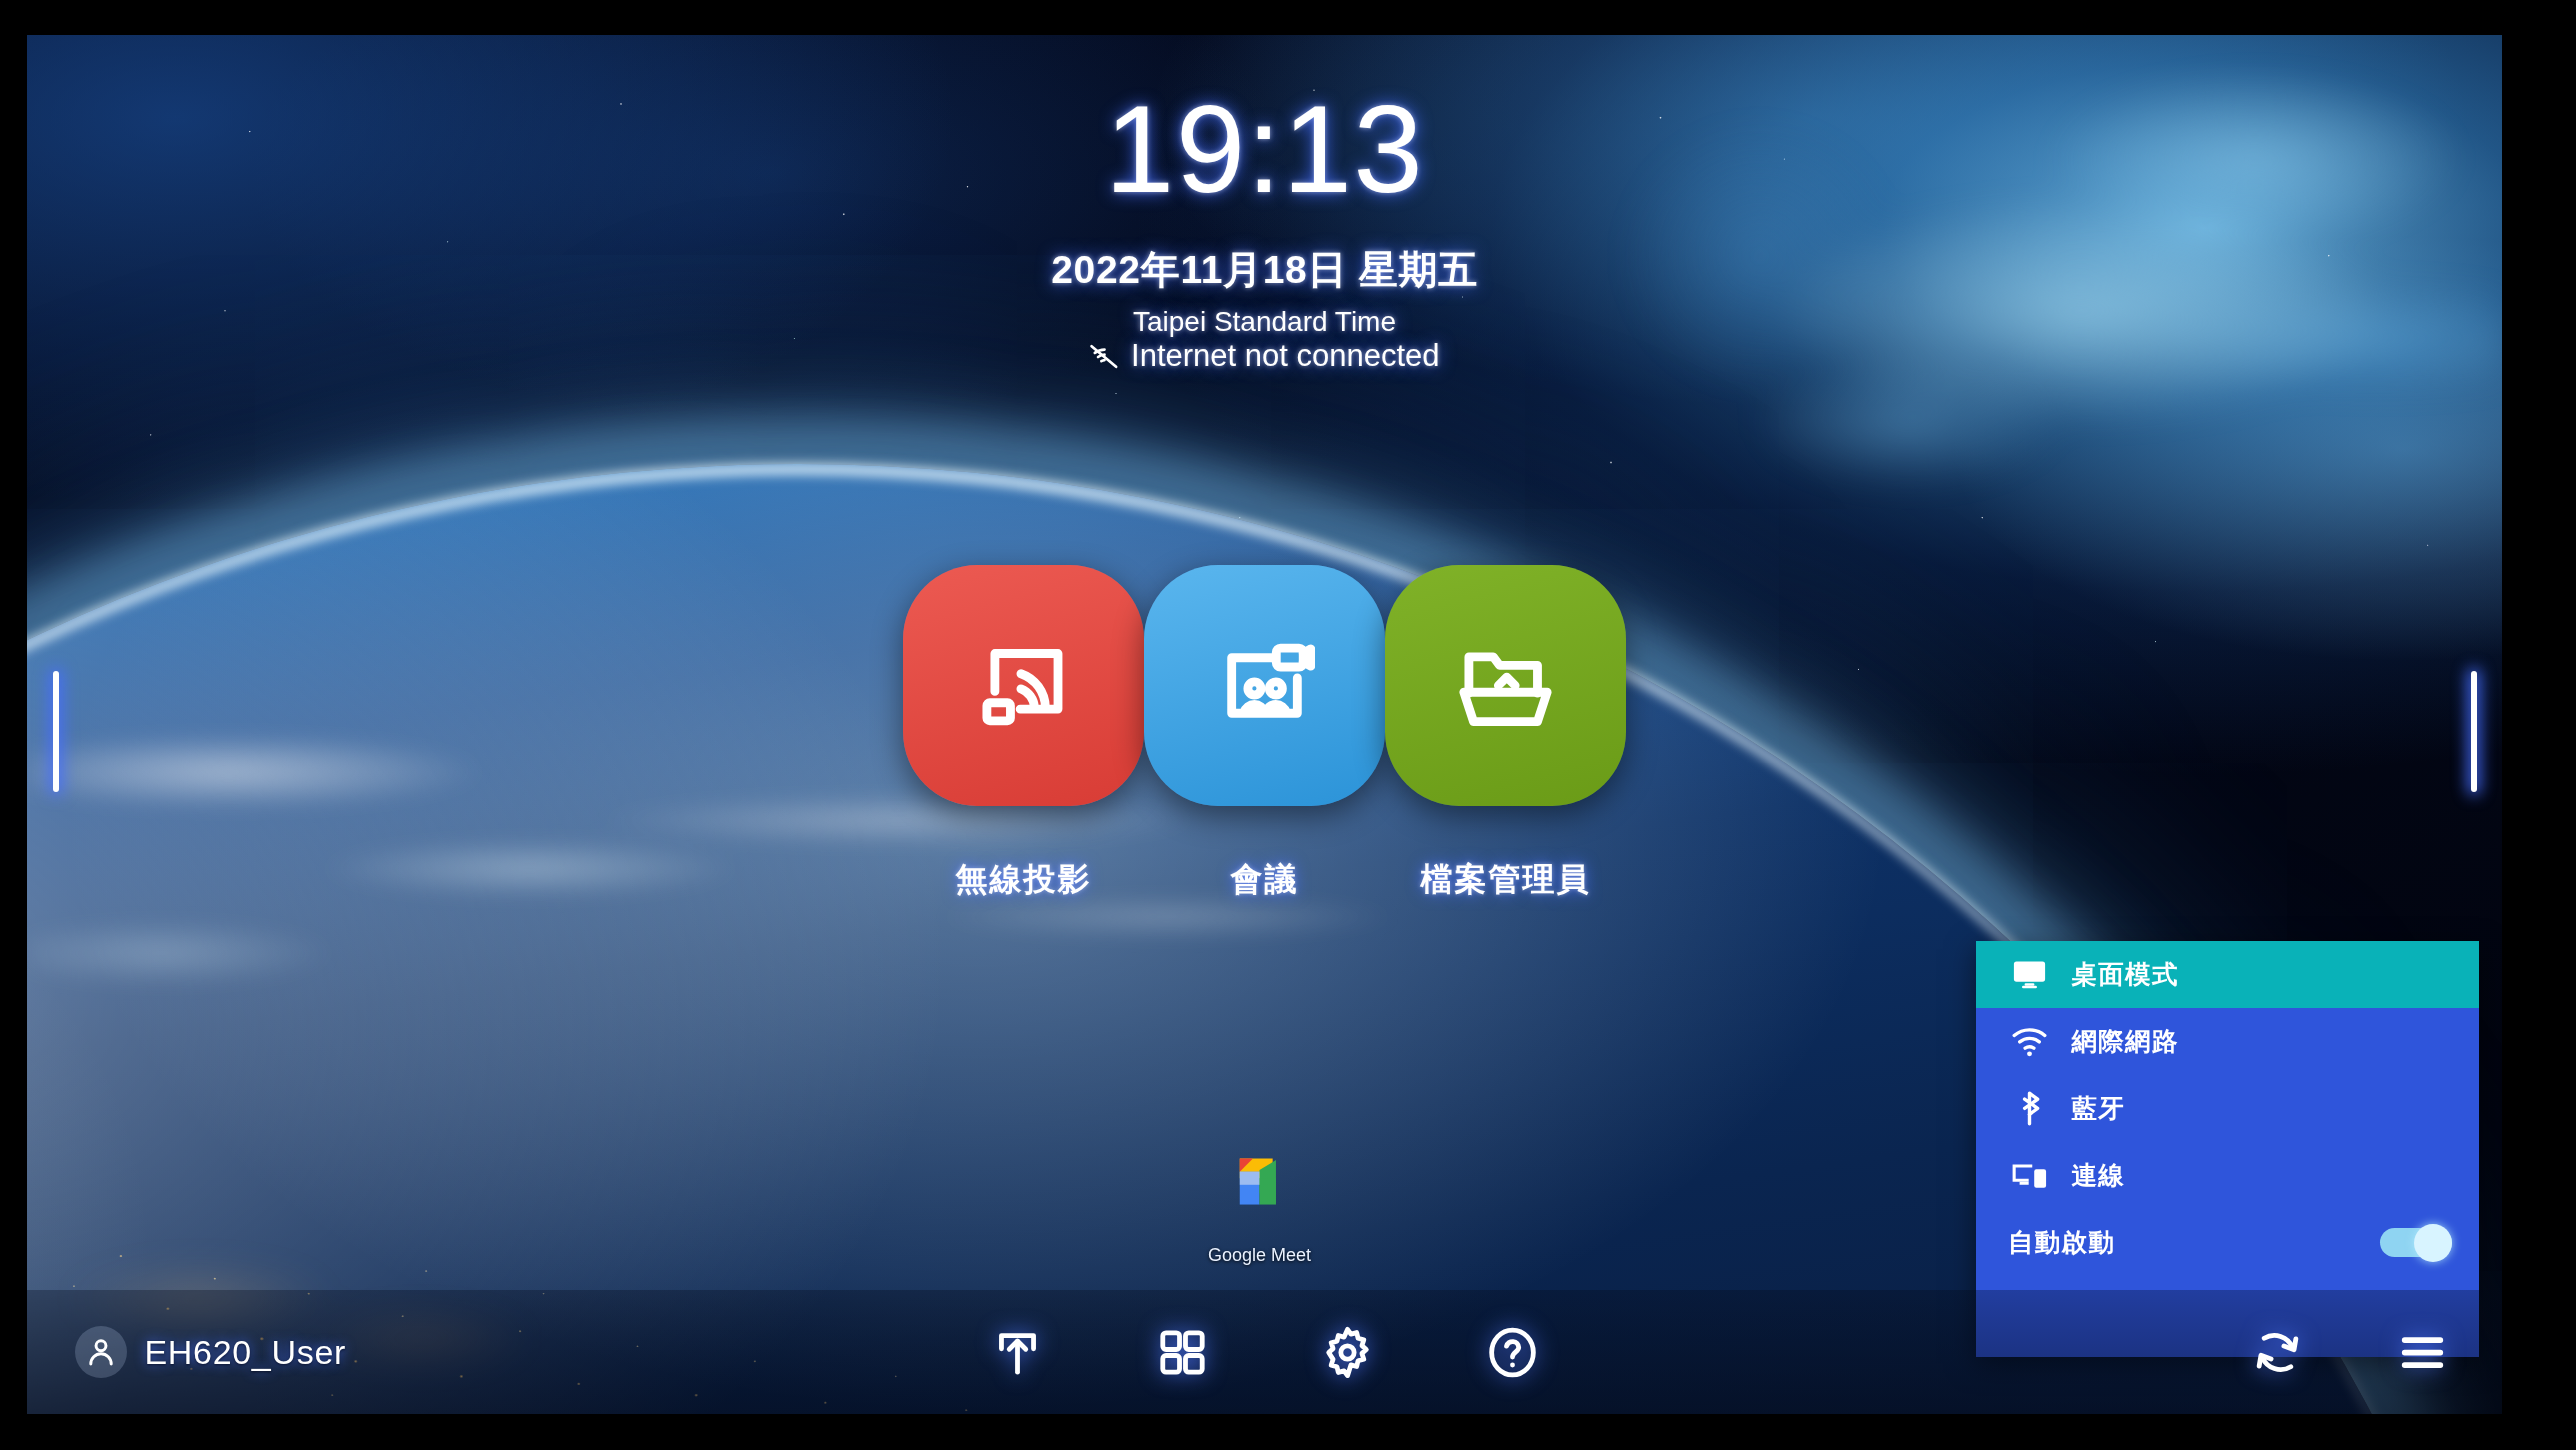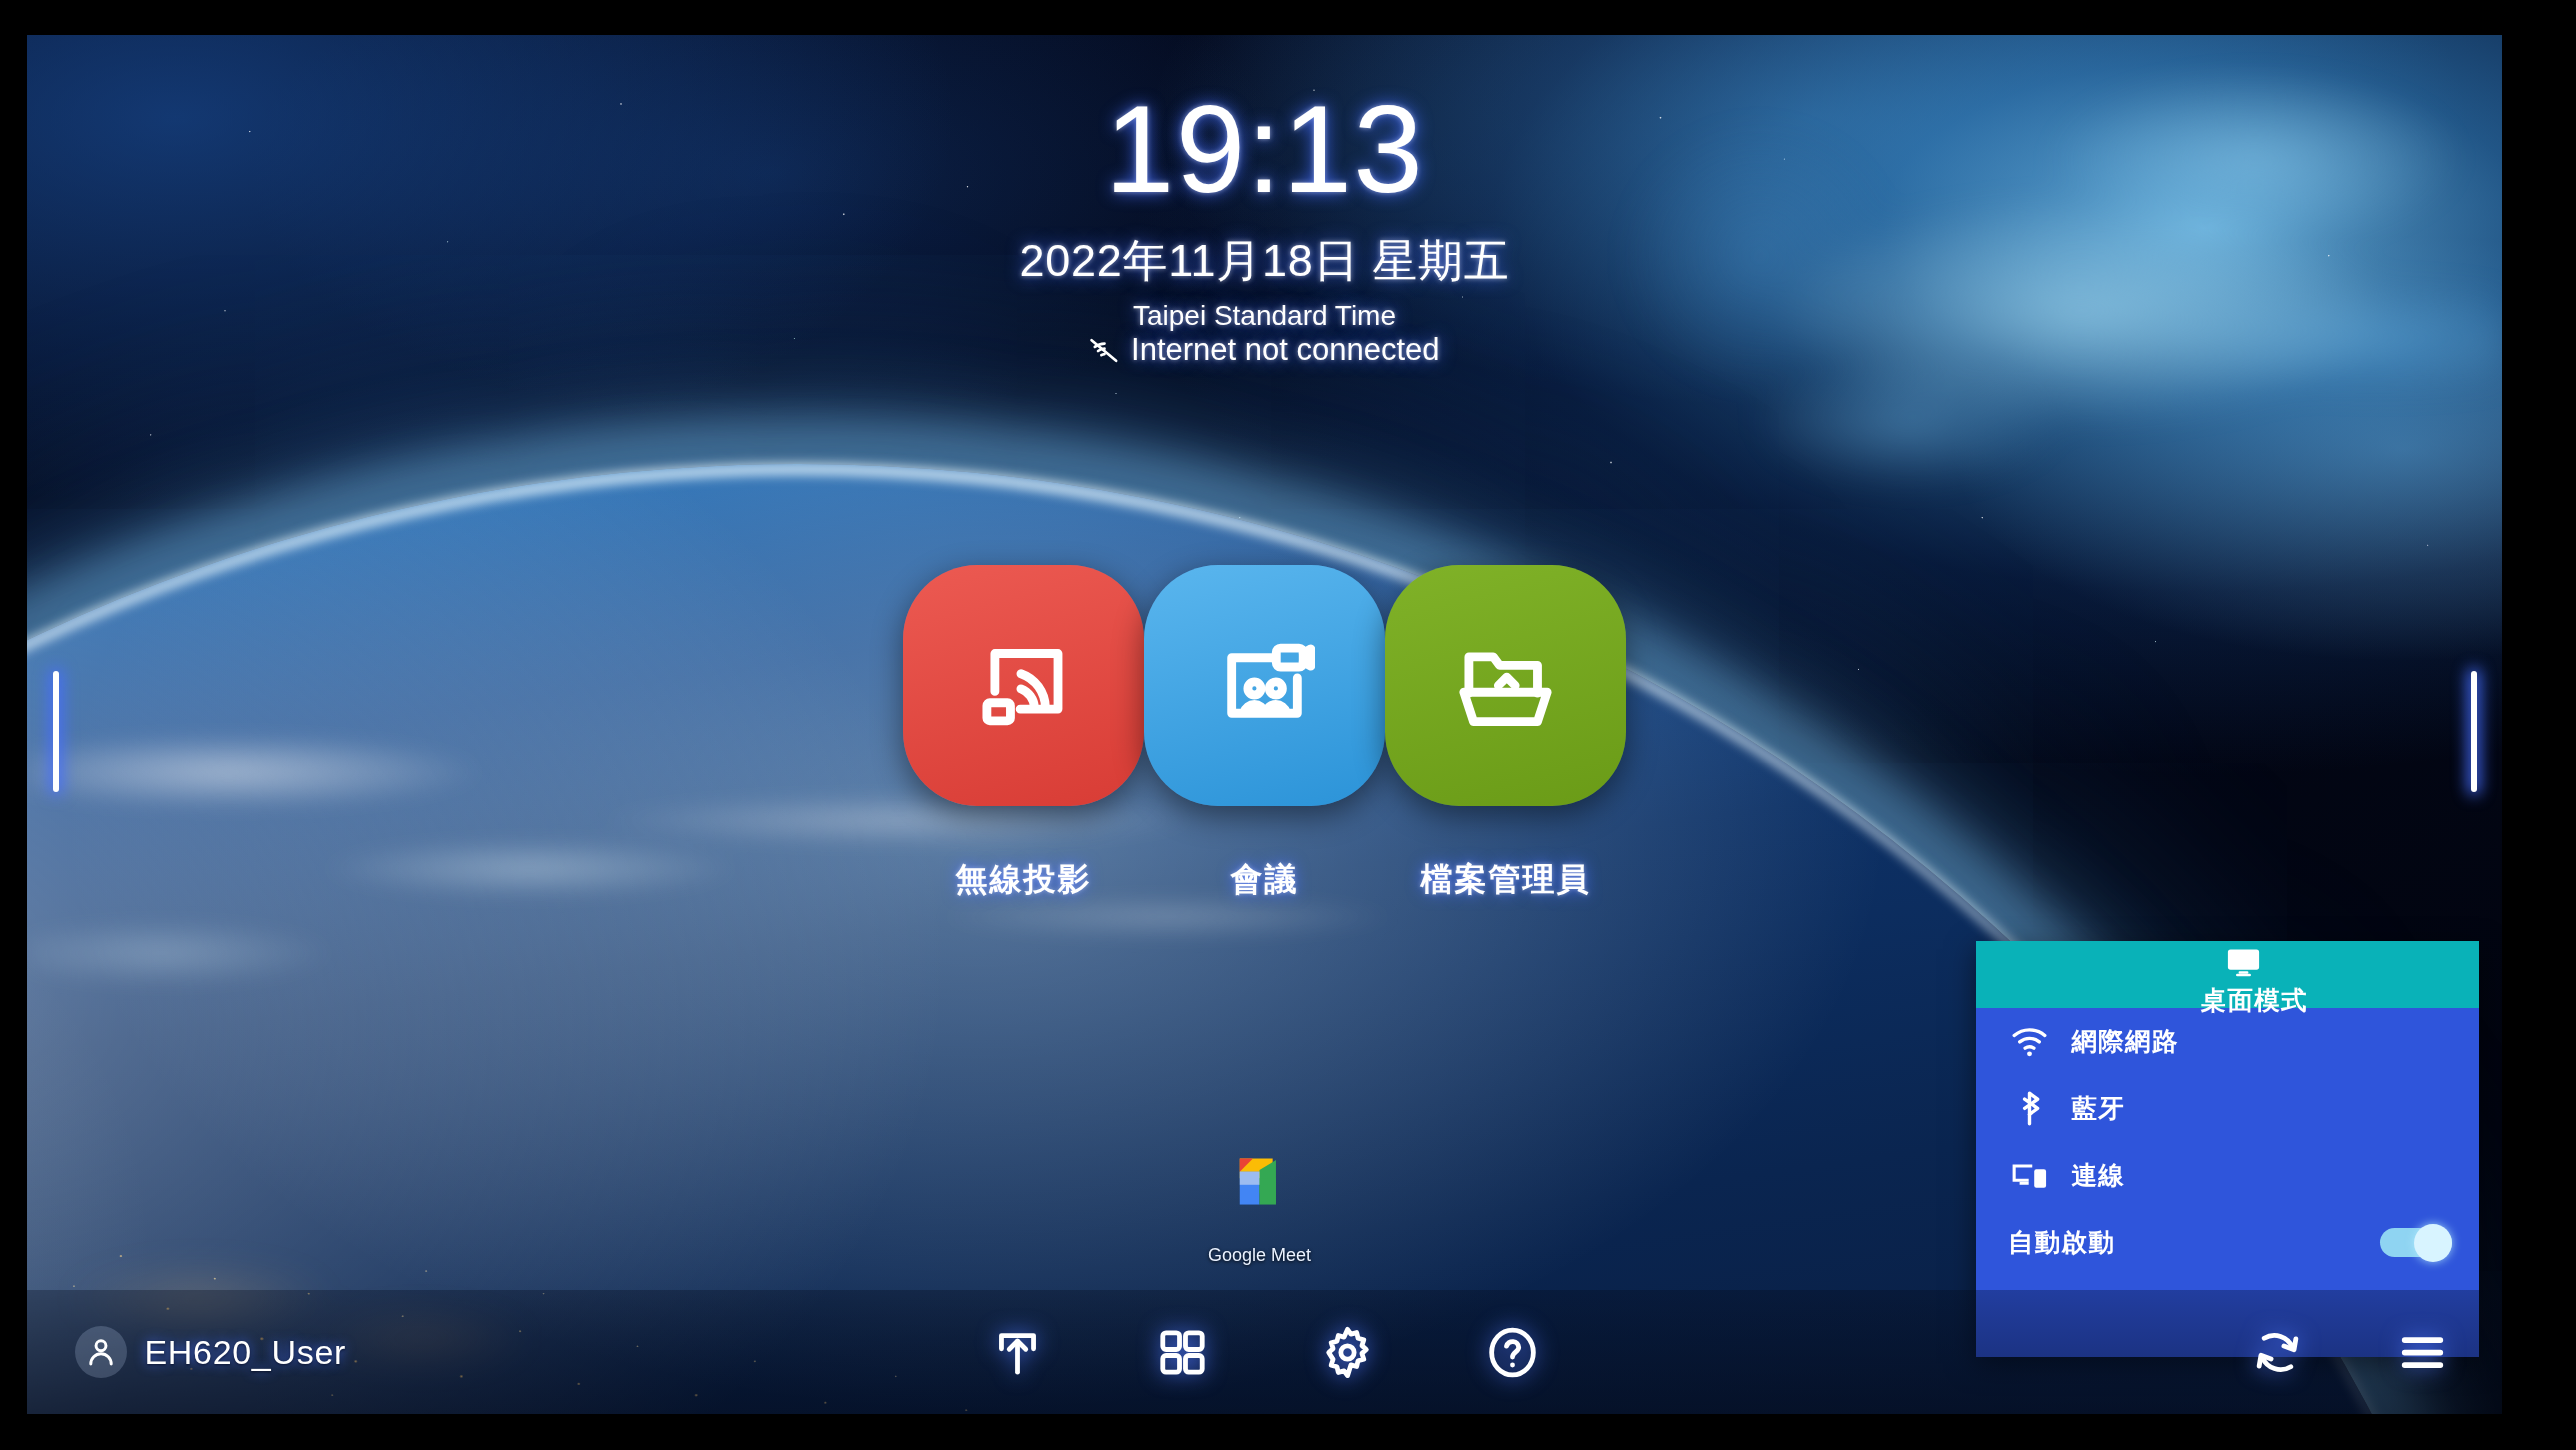--- a/index.html
+++ b/index.html
@@ -144,21 +144,21 @@
     background:
       radial-gradient(ellipse 26% 22% at 18% 60%, rgba(255,200,120,.22), transparent 70%),
       radial-gradient(ellipse 22% 18% at 48% 78%, rgba(255,190,110,.18), transparent 70%);
     filter:blur(17.4px);
   }
 
   
   .clock-wrap{ position:absolute; left:0; right:0; top:51px; text-align:center;
                color:#fff; text-shadow:0 0 17.4px rgba(70,110,255,.95),0 0 5.4px rgba(255,255,255,.6); }
   .clock-time{ font-size:125px; font-weight:400; letter-spacing:1.3px; line-height:1; }
-  .clock-date{ font-size:45px; font-weight:400; margin-top:20px; letter-spacing:0.7px; }
+  .clock-date{ font-size:39px; font-weight:700; margin-top:32px; letter-spacing:0.7px; }
   .clock-tz{ font-size:28px; font-weight:400; margin-top:9.4px; }
   .clock-net{ font-size:31px; font-weight:400; 
               display:flex; align-items:center; justify-content:center; gap:10.7px; }
   .clock-net svg{ width:31px; height:31px; flex:0 0 auto; }
 
   
   .apps{ position:absolute; left:0; right:0; top:530px;
          display:flex; justify-content:center; }
   .app{ width:241px; text-align:center; cursor:pointer; }
   .tile{ width:241px; height:241px; border-radius:74px;
@@ -182,21 +182,21 @@
   .handle{ position:absolute; width:6px; height:121px; border-radius:4px;
            background:#fff; box-shadow:0 0 14.8px 3.4px rgba(70,110,255,.95); cursor:pointer; }
   .handle.left { left:25.5px;  top:636px; }
   .handle.right{ right:25.5px; top:636px; }
 
   
   .panel{ position:absolute; left:1949px; top:906px; width:503px; height:416px;
           background:#2f55db; overflow:hidden; box-shadow:0 6.7px 27px rgba(0,0,0,.5); }
   .panel-row{ display:flex; align-items:center; height:67px; padding:0 0 0 32px;
               color:#fff; cursor:pointer; }
-  .panel-row.active{ background:#09b2b8;flex-direction:column; }
+  .panel-row.active{ background:#09b2b8; }
   .panel-row .pi{ width:42px; height:42px; flex:0 0 42px;
                   display:flex; align-items:center; justify-content:center; }
   .panel-row .pi svg{ width:39px; height:39px; }
   .panel-row .pl{ margin-left:21.5px; font-size:25.5px; font-weight:700; letter-spacing:1.3px;
                   white-space:nowrap; }
   .panel-spacer{ flex:1 1 auto; }
   .panel-row.toggle-row{ padding-right:27px; }
   .panel-row.toggle-row .pl{ margin-left:0; }
   .sw{ position:relative; width:72px; height:29.5px; border-radius:14.8px;
        background:#8fd4f2; flex:0 0 72px; }

